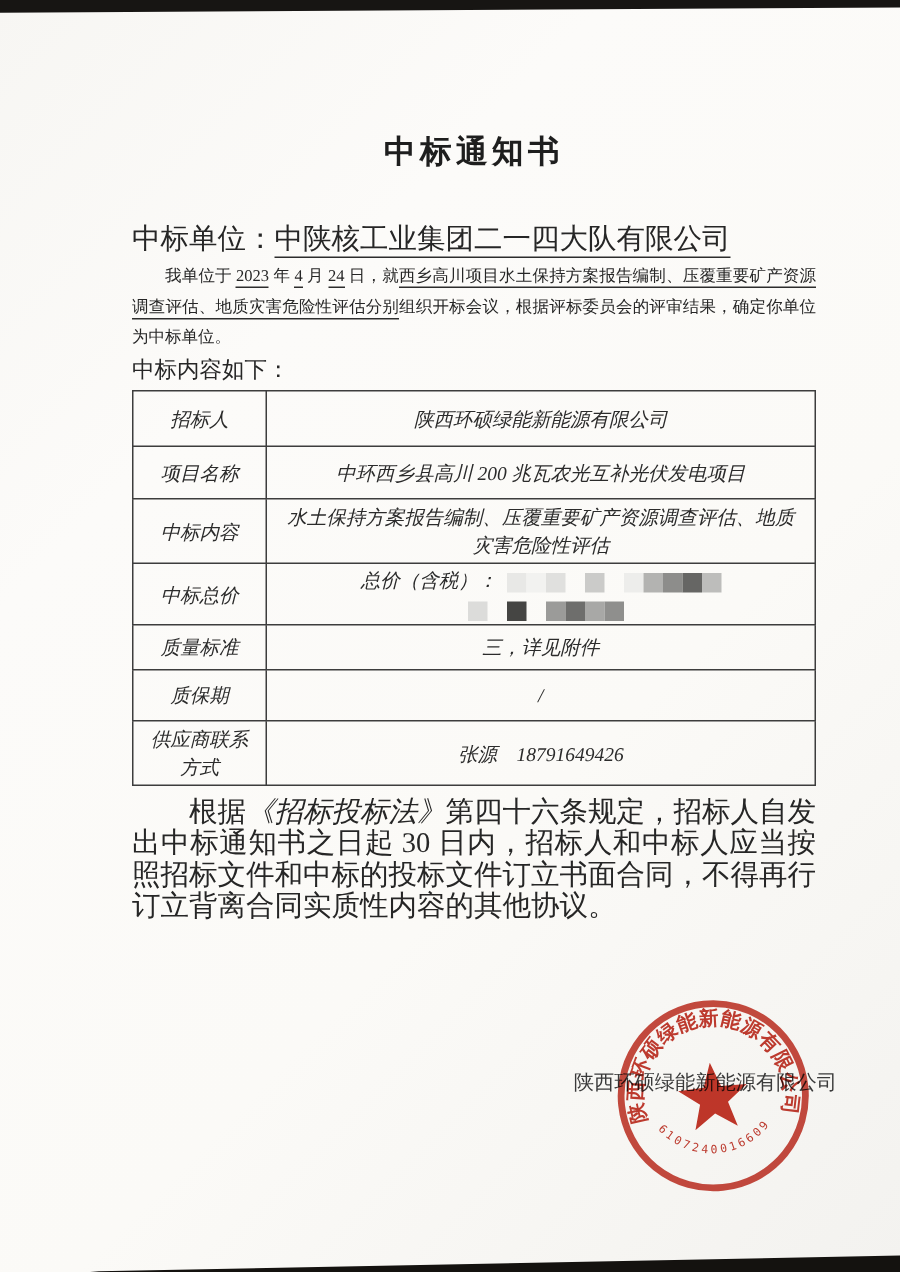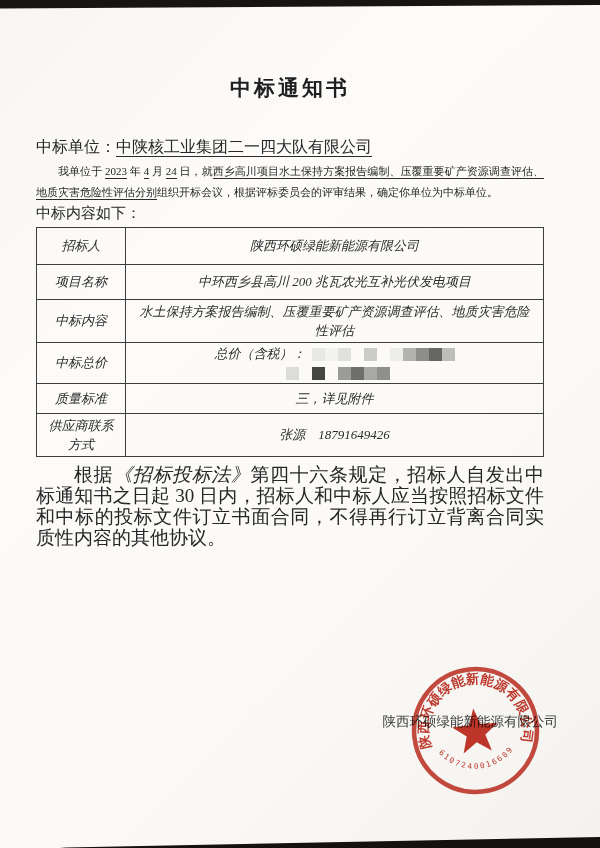--- a/index.html
+++ b/index.html
@@ -11,26 +11,26 @@
     color:#262626;
   }
   .top-edge{
     position:absolute;top:0;left:0;width:600px;height:9px;background:#171513;
     clip-path:polygon(0 0,100% 0,100% 55%,0 95%);
   }
   .bottom-edge{
     position:absolute;bottom:0;left:0;width:600px;height:12px;background:#14120f;
     clip-path:polygon(11% 96%,100% 8%,100% 100%,10% 100%);
   }
-  .doc{position:absolute;top:0;left:0;right:0;padding:0 56px 0 36px;}
+  .doc{position:absolute;top:13px;left:0;right:0;padding:0 56px 0 88px;}
   .title{
     margin:74px 0 0;text-align:center;font-size:21px;font-weight:bold;
     letter-spacing:3px;color:#1e1e1e;
   }
-  .winner-line{margin-top:35px;font-size:16px;line-height:20px;}
+  .winner-line{margin-top:35px;font-size:19px;line-height:20px;}
   .u{border-bottom:1px solid #2c2c2c;padding-bottom:1px;}
   .intro{margin:4px 0 0;font-size:11px;line-height:20.6px;text-indent:2em;text-align:justify;}
   .table-intro{font-size:15px;line-height:20.6px;margin-top:1px;}
   table.bid{
     width:100%;border-collapse:collapse;margin-top:3px;table-layout:fixed;font-style:italic;
   }
   table.bid td{
     border:1.2px solid #3d3d3d;font-size:13px;text-align:center;
     padding:2px 8px;line-height:19px;vertical-align:middle;color:#2b2b2b;
   }
@@ -91,20 +91,24 @@
             </div>
             <div class="price-line">
               <span class="mosaic"><span class="px" style="background: rgb(220, 220, 218);"></span><span class="px" style="background: transparent;"></span><span class="px" style="background: rgb(69, 69, 67);"></span><span class="px" style="background: transparent;"></span><span class="px" style="background: rgb(155, 155, 153);"></span><span class="px" style="background: rgb(110, 110, 108);"></span><span class="px" style="background: rgb(168, 168, 166);"></span><span class="px" style="background: rgb(143, 143, 141);"></span></span>
             </div>
           </td>
         </tr>
         <tr style="height:30px;">
           <td class="lbl">质量标准</td>
           <td>三，详见附件</td>
         </tr>
+        <tr style="height:34px;">
+          <td class="lbl">质保期</td>
+          <td>/</td>
+        </tr>
         <tr style="height:39px;">
           <td class="lbl">供应商联系方式</td>
           <td>张源　18791649426</td>
         </tr>
       </tbody>
     </table>
 
     <p class="closing">
       <span>根据</span><span class="law">《招标投标法》</span><span>第四十六条规定，招标人自发出中标通知书之日起 30 日内，招标人和中标人应当按照招标文件和中标的投标文件订立书面合同，不得再行订立背离合同实质性内容的其他协议。</span>
     </p>

